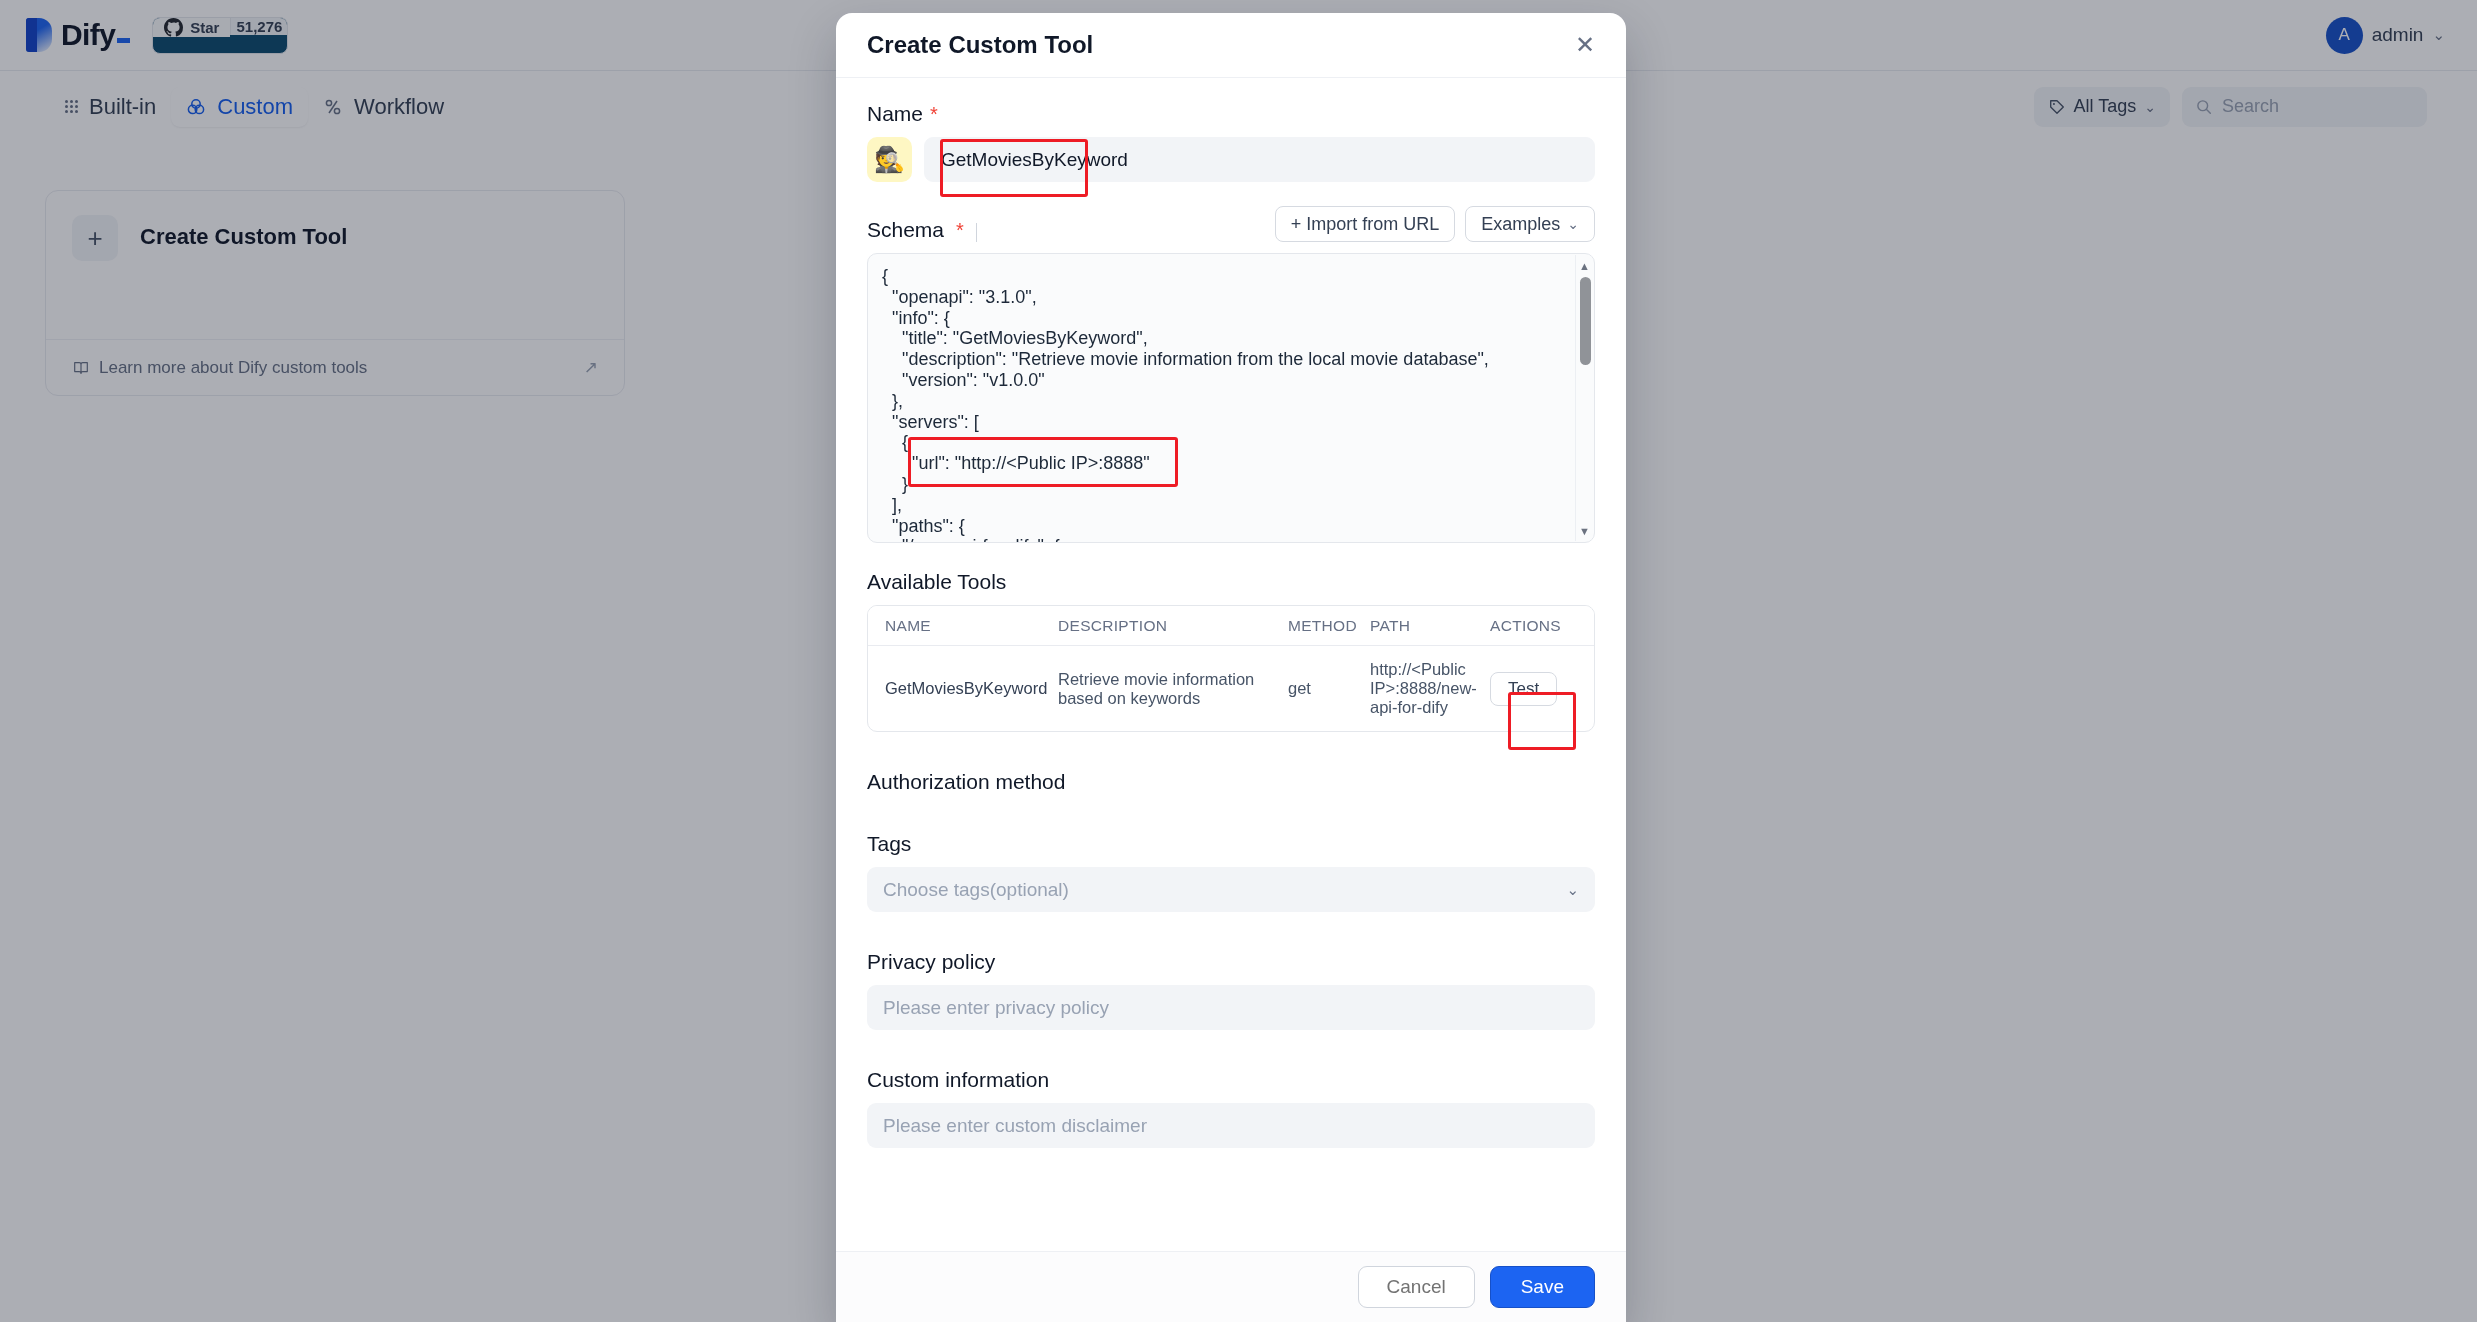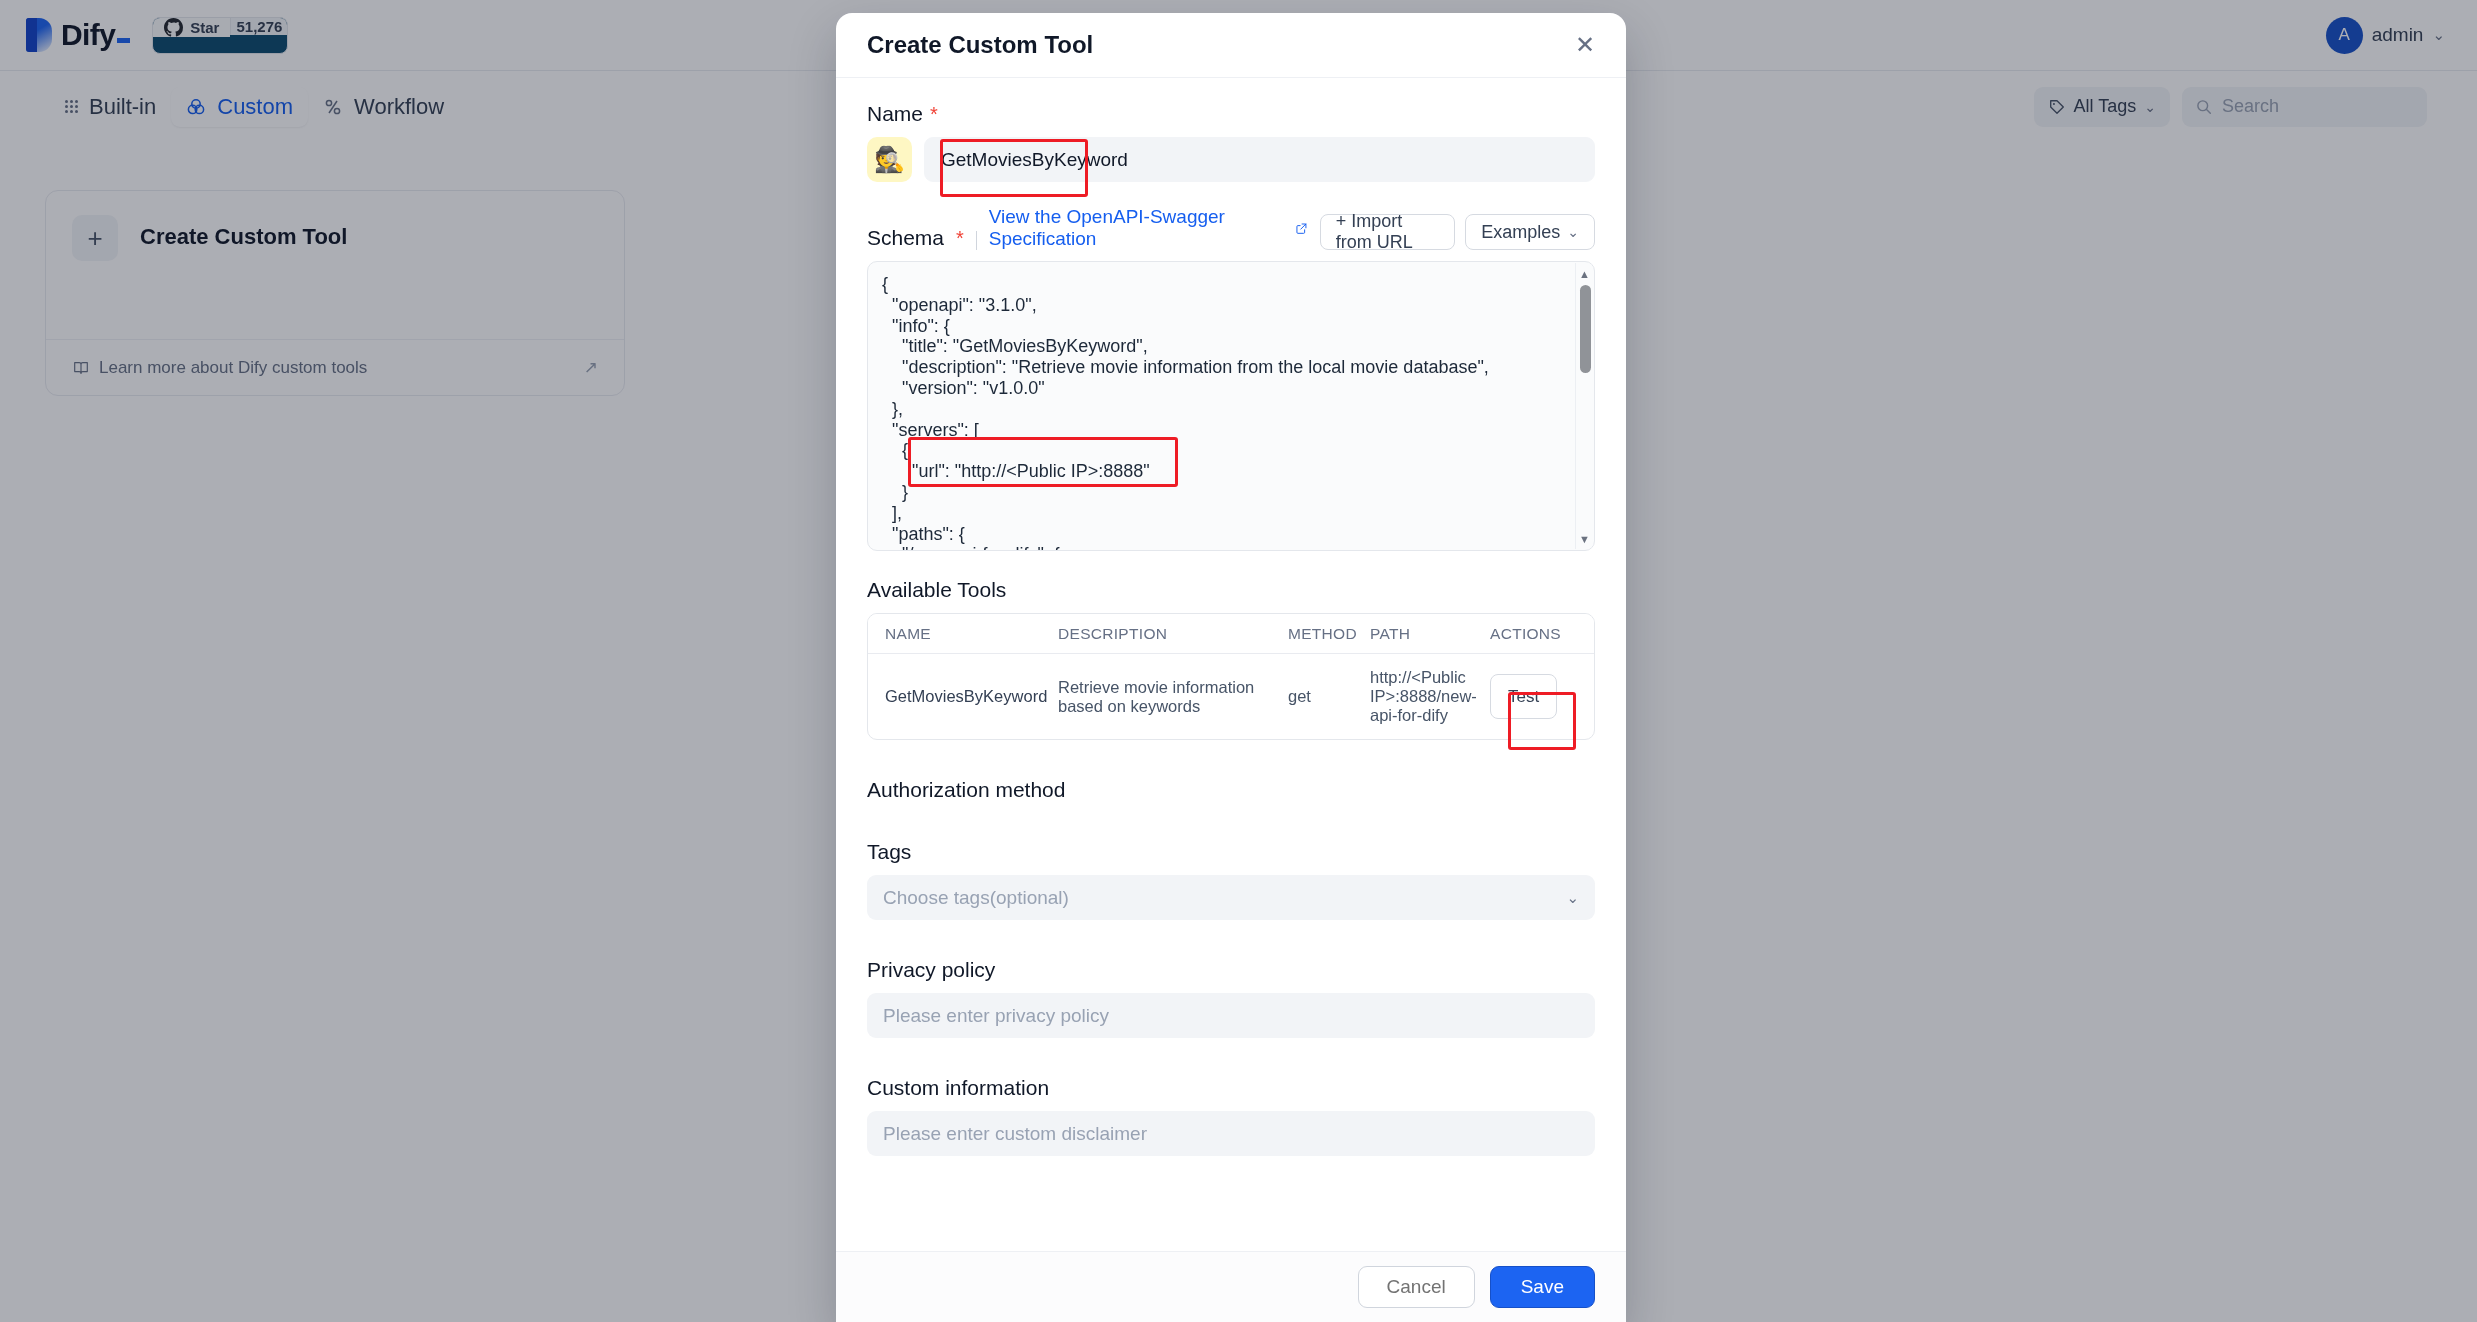--- a/index.html
+++ b/index.html
@@ -123,21 +123,21 @@
 
   .tools-title { font-size:21px; color:#101828; margin:27px 0 11px 0; }
   .tools-table { border:1px solid #e4e7ec; border-radius:10px; overflow:hidden; }
   .tt-head, .tt-row { display:grid; grid-template-columns:190px 230px 82px 120px 1fr; }
   .tt-head { background:#fff; border-bottom:1px solid #e9ebf0; }
   .tt-head > div { padding:11px 0 10px 0; font-size:15.5px; color:#667085; letter-spacing:.3px; }
   .tt-head > div:first-child, .tt-row > div:first-child { padding-left:17px; }
   .tt-row > div { padding:14px 10px 14px 0; font-size:16.5px; color:#475467; line-height:19px; display:flex; align-items:center;}
   .tt-row > div.name-cell { color:#344054; }
   .tt-row .act-cell { align-items:center; }
-  .btn-test { height:45px; padding:0 17px; border-radius:8px; border:1px solid #d6dae1; background:#fff;
+  .btn-test { height:34px; padding:0 17px; border-radius:8px; border:1px solid #d6dae1; background:#fff;
               font-size:17px; color:#344054; display:flex; align-items:center; }
 
   .gap-lbl { margin:38px 0 11px 0; }
   .select-box { height:45px; border-radius:9px; background:#f2f4f7; display:flex; align-items:center;
                 padding:0 16px; font-size:19px; color:#101828; }
   .select-box .chev { margin-left:auto; color:#667085; font-size:15px; }
   .select-box.placeholder { color:#98a2b3; }
   .gear { margin-left:auto; color:#667085; font-size:19px; }
 
   
@@ -259,26 +259,20 @@
     </div>
     <div class="name-row">
       <div class="emoji-box">🕵️</div>
       <div class="name-input">GetMoviesByKeyword</div>
     </div>
 
     <div class="schema-head" style="margin-top:24px;">
       <span class="sub-label">Schema</span>
       <span class="req">*</span>
       <span class="vbar"></span>
-      <span class="link-spec">
-        <span>View the OpenAPI-Swagger Specification</span>
-        <svg width="15" height="15" viewBox="0 0 20 20">
-          <path d="M11 3h6v6M17 3l-8 8M15 12v4a1.5 1.5 0 0 1-1.5 1.5h-9A1.5 1.5 0 0 1 3 16V7a1.5 1.5 0 0 1 1.5-1.5H8" fill="none" stroke="#155eef" stroke-width="1.5" stroke-linecap="round" stroke-linejoin="round"></path>
-        </svg>
-      </span>
       <span class="schema-head-right">
         <span class="btn-sm">+ Import from URL</span>
         <span class="btn-sm">
           <span>Examples</span>
           <span style="font-size:14px;color:#667085;">⌄</span>
         </span>
       </span>
     </div>
 
     <div class="code-box">

